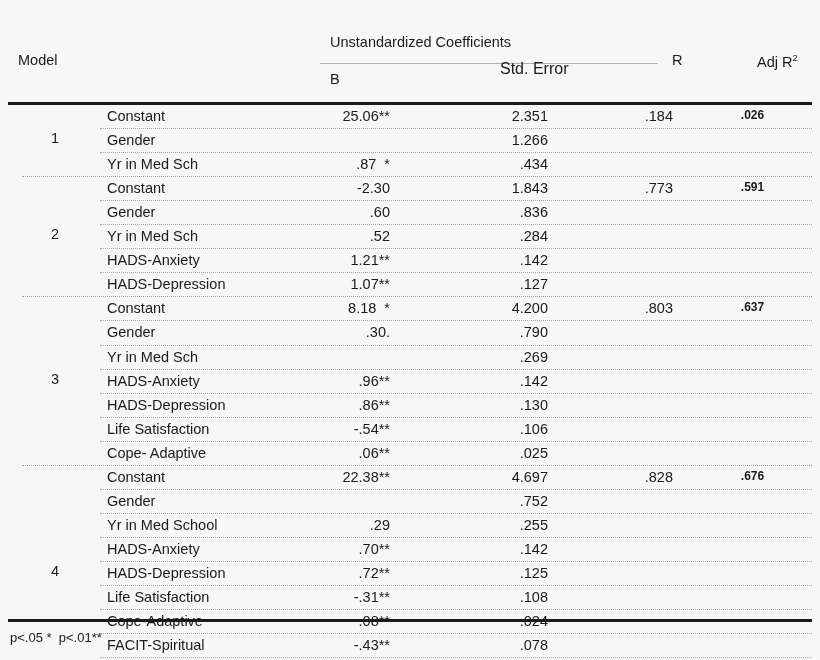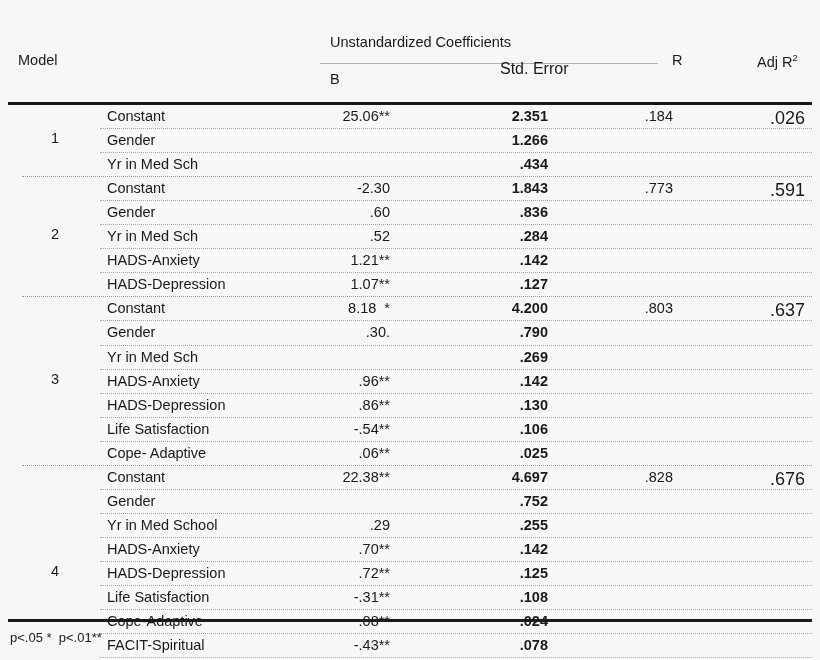--- a/index.html
+++ b/index.html
@@ -139,37 +139,37 @@
     font-size: 14.5px;
     white-space: pre;
   }
   .cell-se {
     position: absolute;
     left: 420px;
     width: 128px;
     top: 3px;
     text-align: right;
     font-size: 14.5px;
-    font-weight: bold;
   }
   .cell-r {
     position: absolute;
     left: 573px;
     width: 100px;
     top: 3px;
     text-align: right;
     font-size: 14.5px;
   }
   .cell-adjr {
     position: absolute;
     left: 700px;
     width: 105px;
     top: 3px;
-    text-align: right;
-    font-size: 18px;
+    text-align: center;
+    font-size: 12px;
+    font-weight: bold;
   }
 
   .model-number {
     position: absolute;
     left: 44px;
     width: 22px;
     text-align: center;
     font-size: 14.5px;
   }
 
@@ -208,20 +208,21 @@
         <div class="cell-adjr">.026</div>
       </div>
       <div class="rule-row" style="top: 128.05px;"></div>
       <div class="row" style="top: 129.05px;">
         <div class="cell-label">Gender</div>
         <div class="cell-se">1.266</div>
       </div>
       <div class="rule-row" style="top: 152.1px;"></div>
       <div class="row" style="top: 153.1px;">
         <div class="cell-label">Yr in Med Sch</div>
+        <div class="cell-b">.87  *</div>
         <div class="cell-se">.434</div>
       </div>
       <div class="model-number" style="top: 130.075px;">1</div>
       <div class="rule-block" style="top: 176.15px;"></div>
       <div class="row" style="top: 177.15px;">
         <div class="cell-label">Constant</div>
         <div class="cell-b">-2.30</div>
         <div class="cell-se">1.843</div>
         <div class="cell-r">.773</div>
         <div class="cell-adjr">.591</div>

